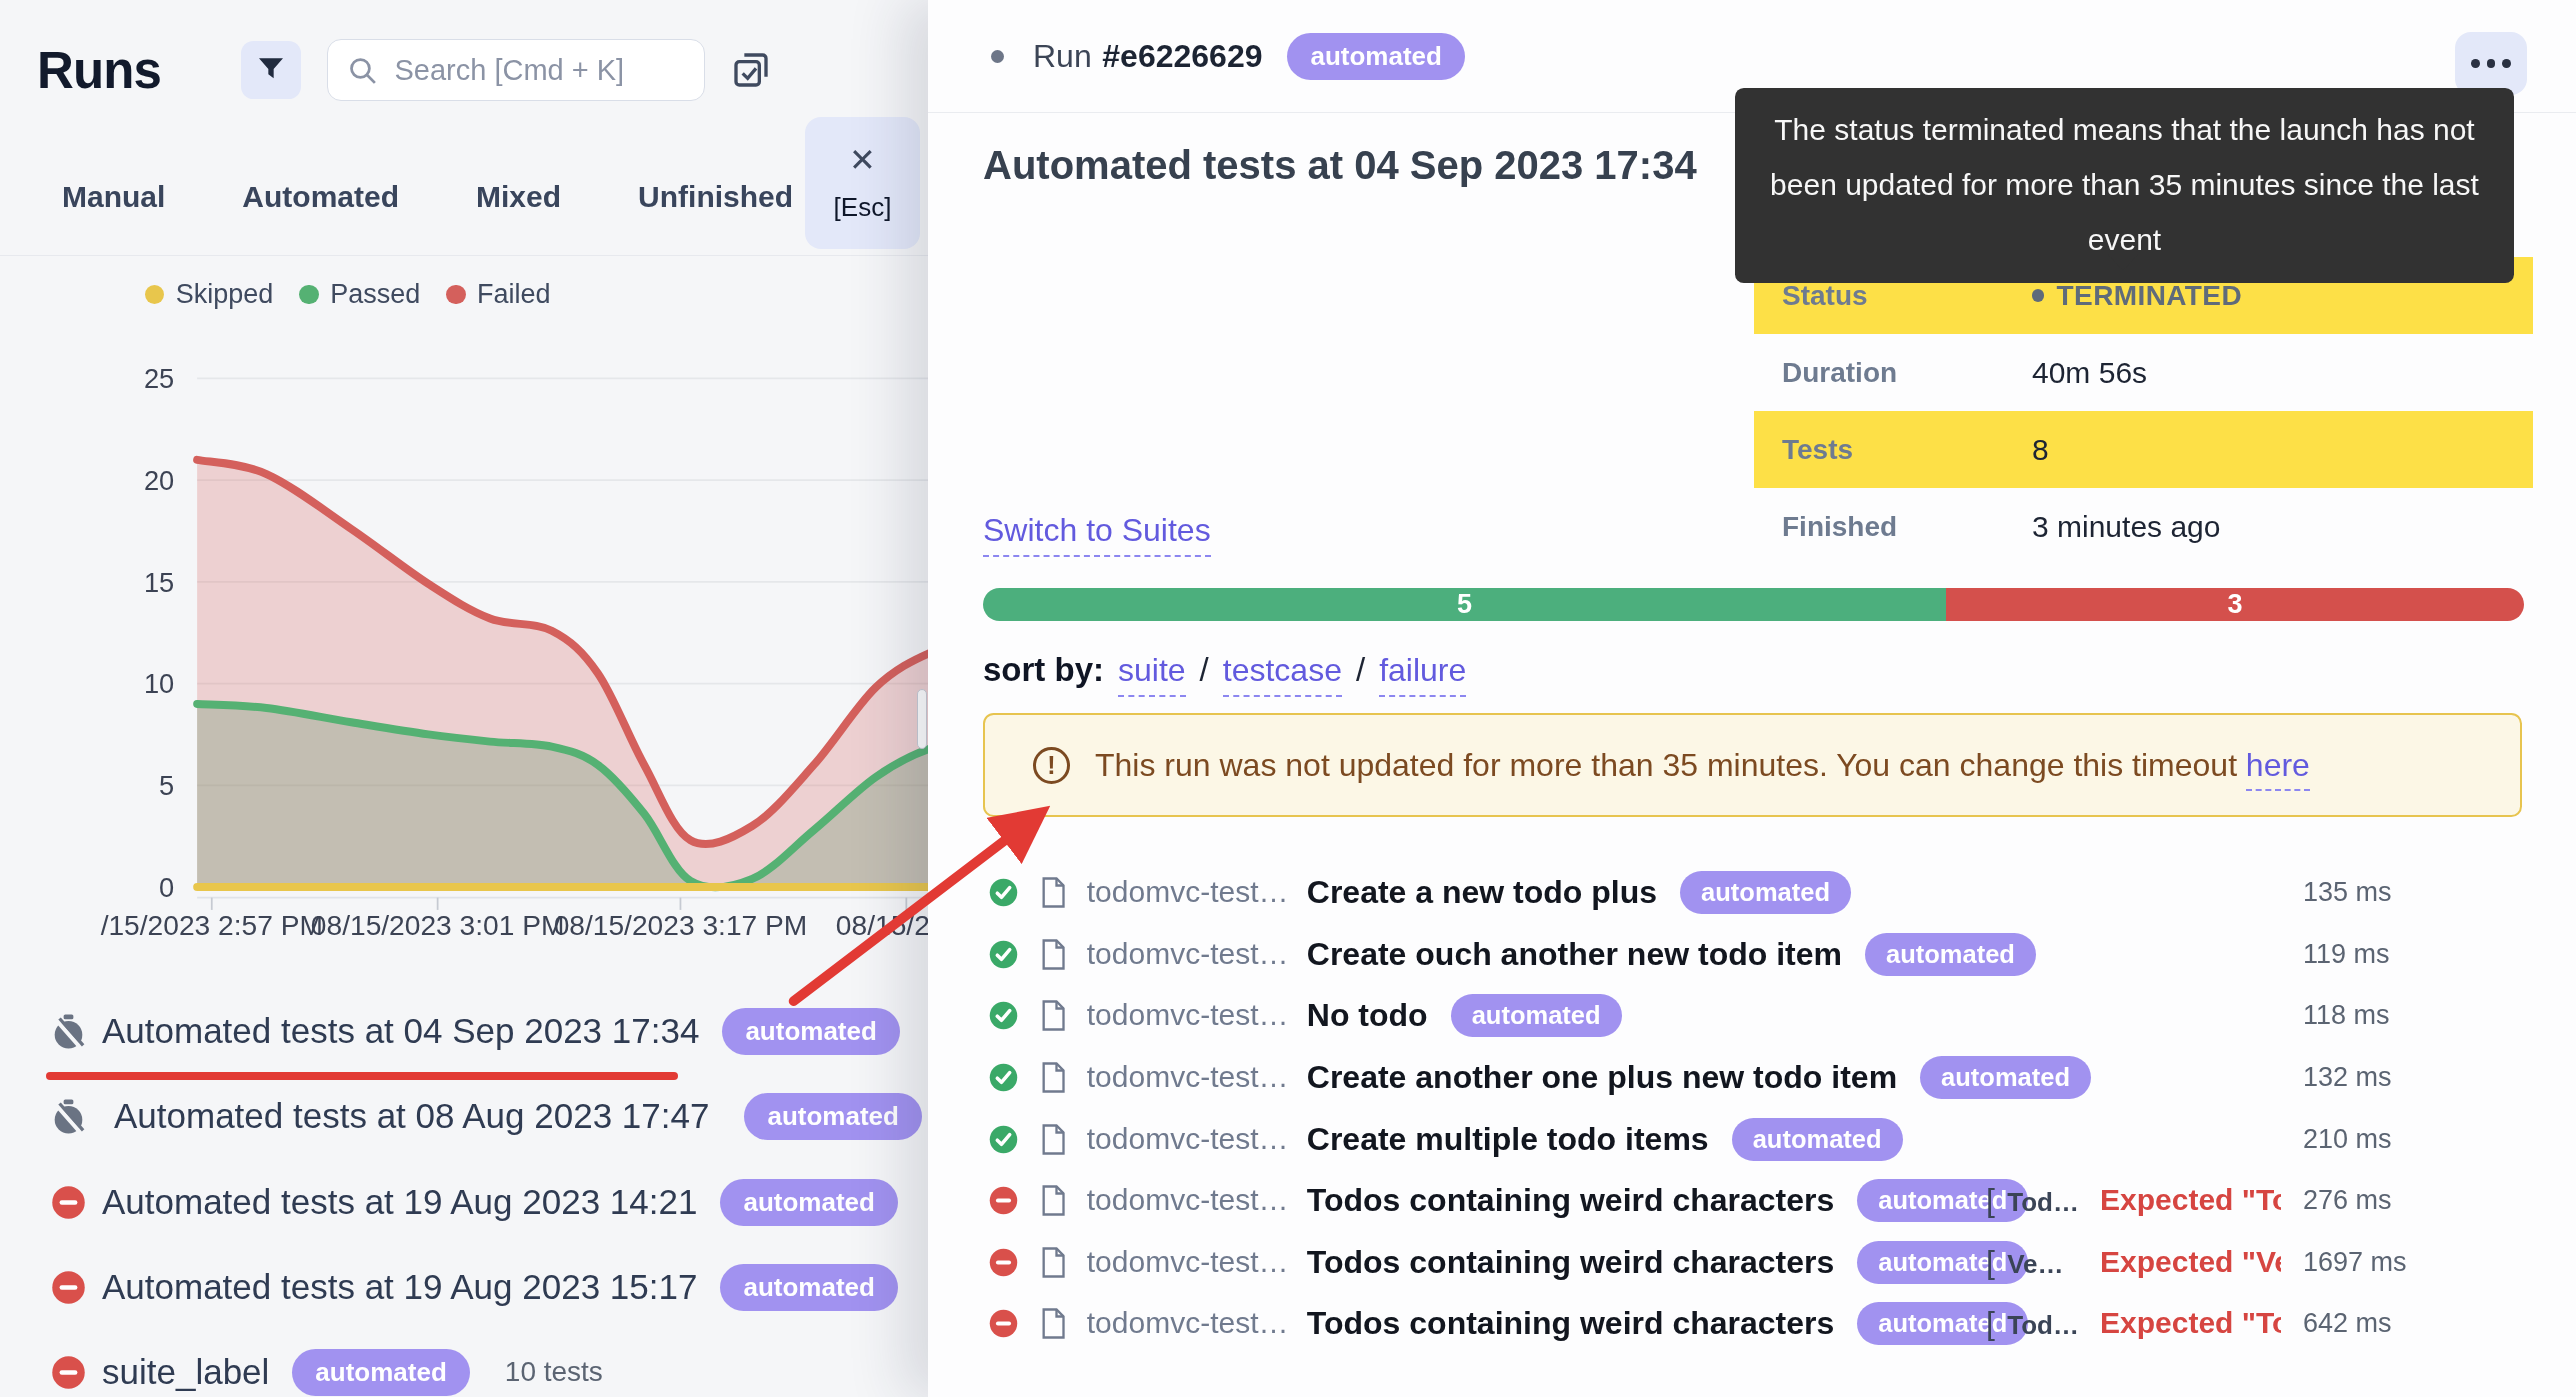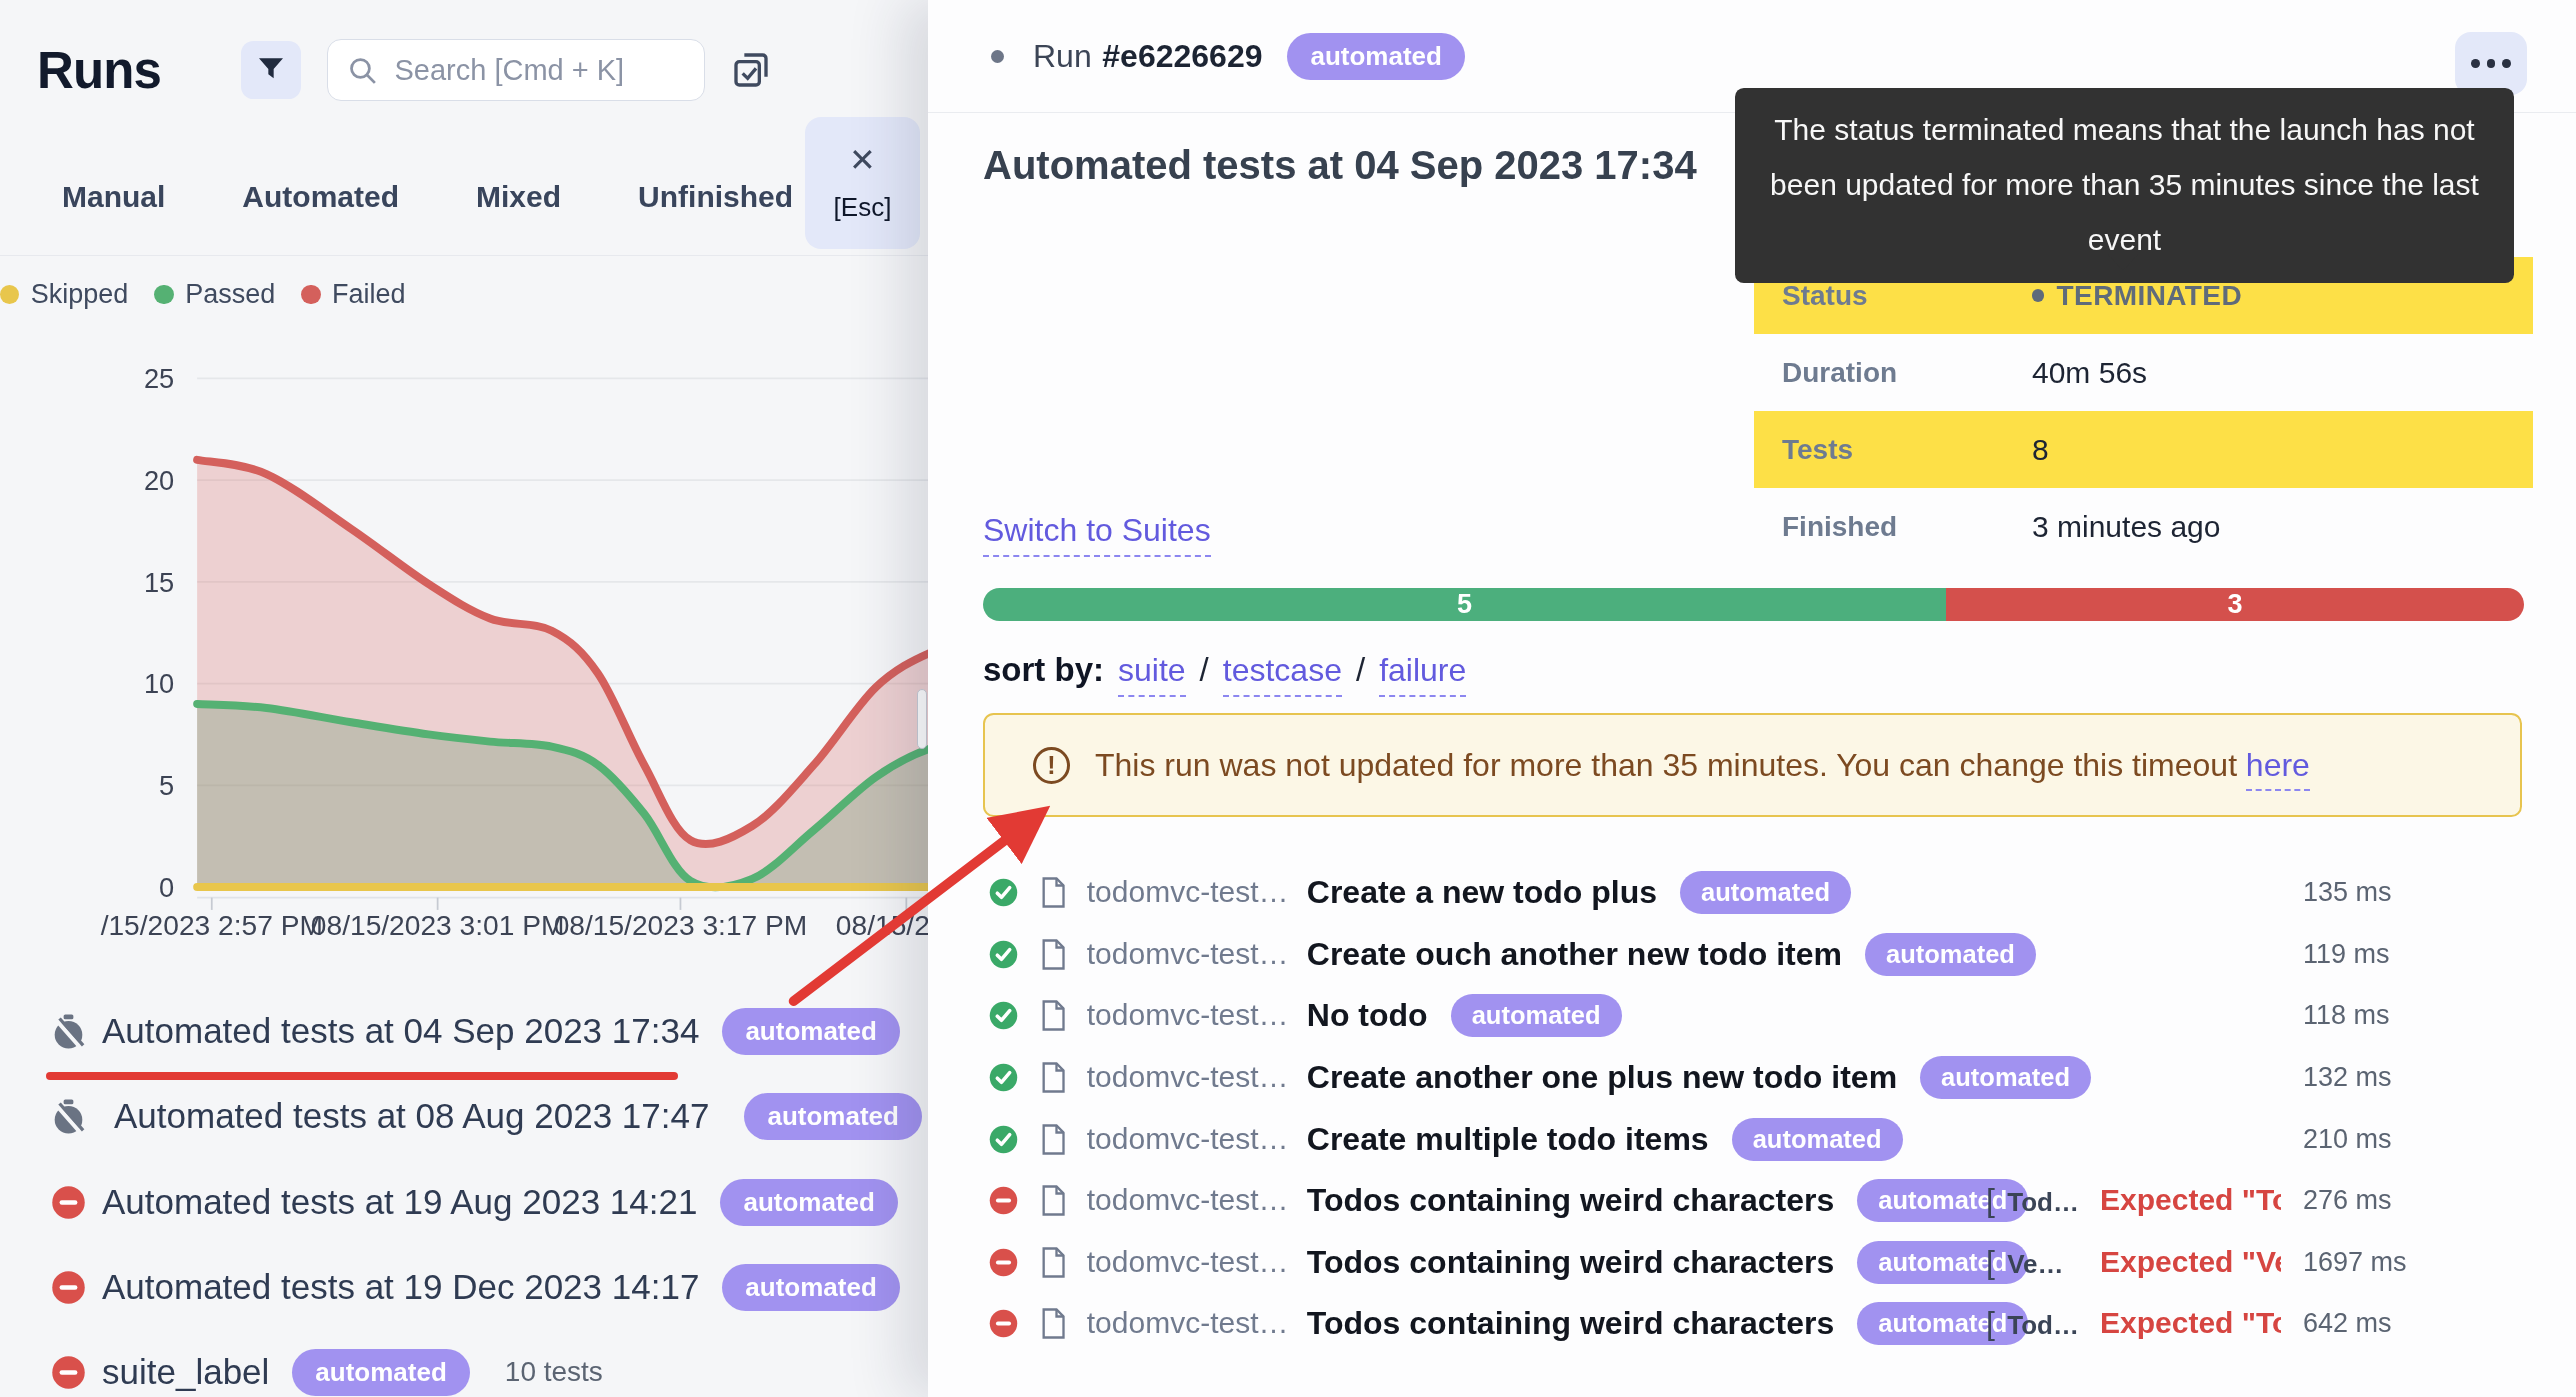--- a/index.html
+++ b/index.html
@@ -16,21 +16,21 @@
   .search-box { margin-left:26px; width:378px; height:62px; background:#ffffff; border:1.8px solid #d9dee8; border-radius:14px; display:flex; align-items:center; padding:0 17.6px; }
   .search-box input { border:none; outline:none; background:transparent; font-size:29px; color:#3c4556; width:299px; font-family:inherit; }
   .search-box input::placeholder { color:#8b93a5; }
   .chk-icon { margin-left:26px; }
   .lp-tabs { display:flex; gap:77px; padding-left:62px; margin-top:79px; height:76px; align-items:flex-start; border-bottom:1.8px solid #e7e9ee; }
   .tab { font-size:30px; font-weight:700; color:#39455c; background:none; border:none; cursor:pointer; font-family:inherit; }
   .esc-btn { position:absolute; left:805px; top:117px; width:115px; height:132px; background:#e3e8f9; border:none; border-radius:16px; cursor:pointer; display:flex; flex-direction:column; align-items:center; justify-content:center; gap:16px; z-index:6; }
   .esc-x { font-size:32px; color:#3f4a5f; line-height:1; }
   .esc-label { font-size:26px; color:#0f172a; }
 
-  .legend { display:flex; gap:26px; margin-top:23px; align-items:center; }
+  .legend { display:flex; gap:26px; padding-left:145px; margin-top:23px; align-items:center; }
   .legend-item { display:flex; align-items:center; gap:11.4px; }
   .legend-dot { width:19.4px; height:19.4px; border-radius:50%; }
   .legend-label { font-size:27px; color:#3f4a5f; }
 
   .chart-wrap { position:absolute; left:0; top:352px; width:968px; height:616px; }
 
   .lp-scroll-thumb { position:absolute; left:917px; top:689px; width:9.7px; height:60px; background:#ffffff; border:1.8px solid #c9cdd6; border-radius:5.3px; z-index:7; }
 
   .runs-list { position:absolute; left:0; top:989px; width:928px; }
   .run-row { position:absolute; left:0; width:928px; height:84px; display:flex; align-items:center; padding-left:49px; cursor:pointer; }
@@ -226,21 +226,21 @@
         <span class="badge">automated</span>
         <span class="run-count">21 tests</span>
       </div>
       <div class="run-row" style="top:1245px;">
         <span class="r-icon">
           <svg width="39" height="39" viewBox="0 0 24 24">
               <circle cx="12" cy="12" r="10" fill="#d9504b"></circle>
               <rect x="6.5" y="10.6" width="11" height="2.8" rx="1.4" fill="#ffffff"></rect>
             </svg>
         </span>
-        <span class="run-name">Automated tests at 19 Dec 2023 14:17</span>
+        <span class="run-name">Automated tests at 19 Aug 2023 15:17</span>
         <span class="badge">automated</span>
         <span class="run-count">21 tests</span>
       </div>
       <div class="run-row" style="top:1330px;">
         <span class="r-icon">
           <svg width="39" height="39" viewBox="0 0 24 24">
               <circle cx="12" cy="12" r="10" fill="#d9504b"></circle>
               <rect x="6.5" y="10.6" width="11" height="2.8" rx="1.4" fill="#ffffff"></rect>
             </svg>
         </span>

